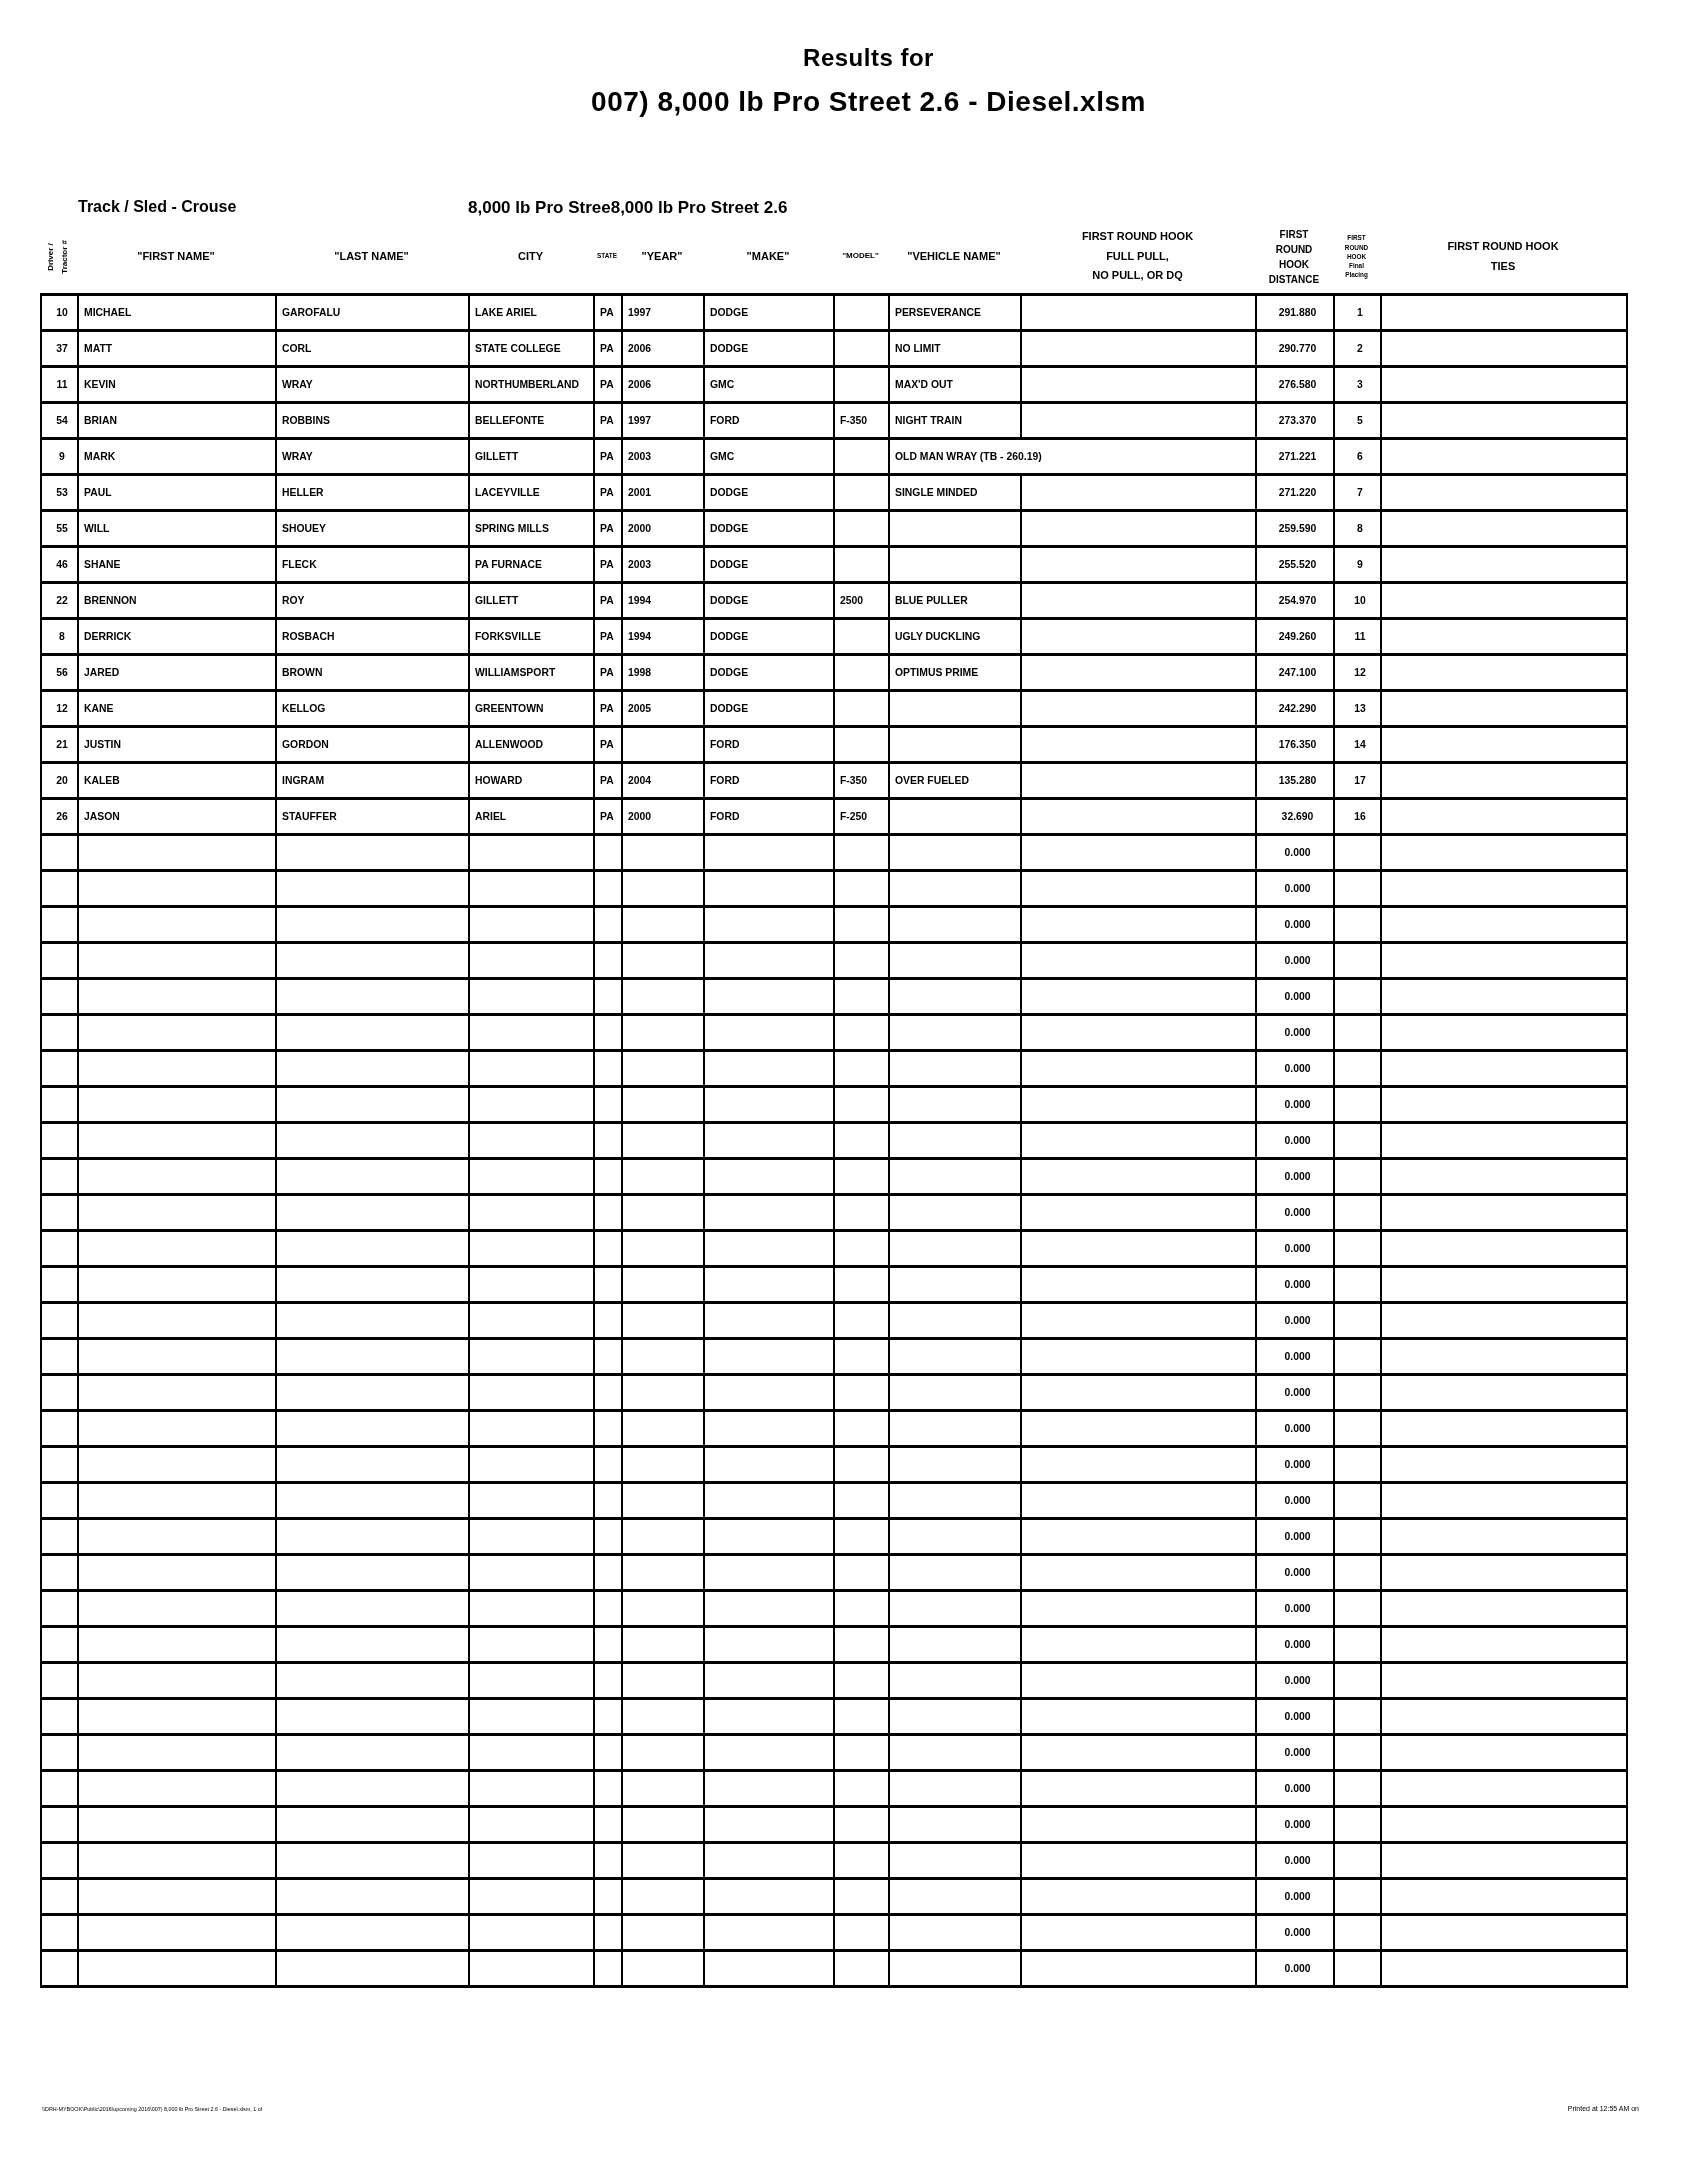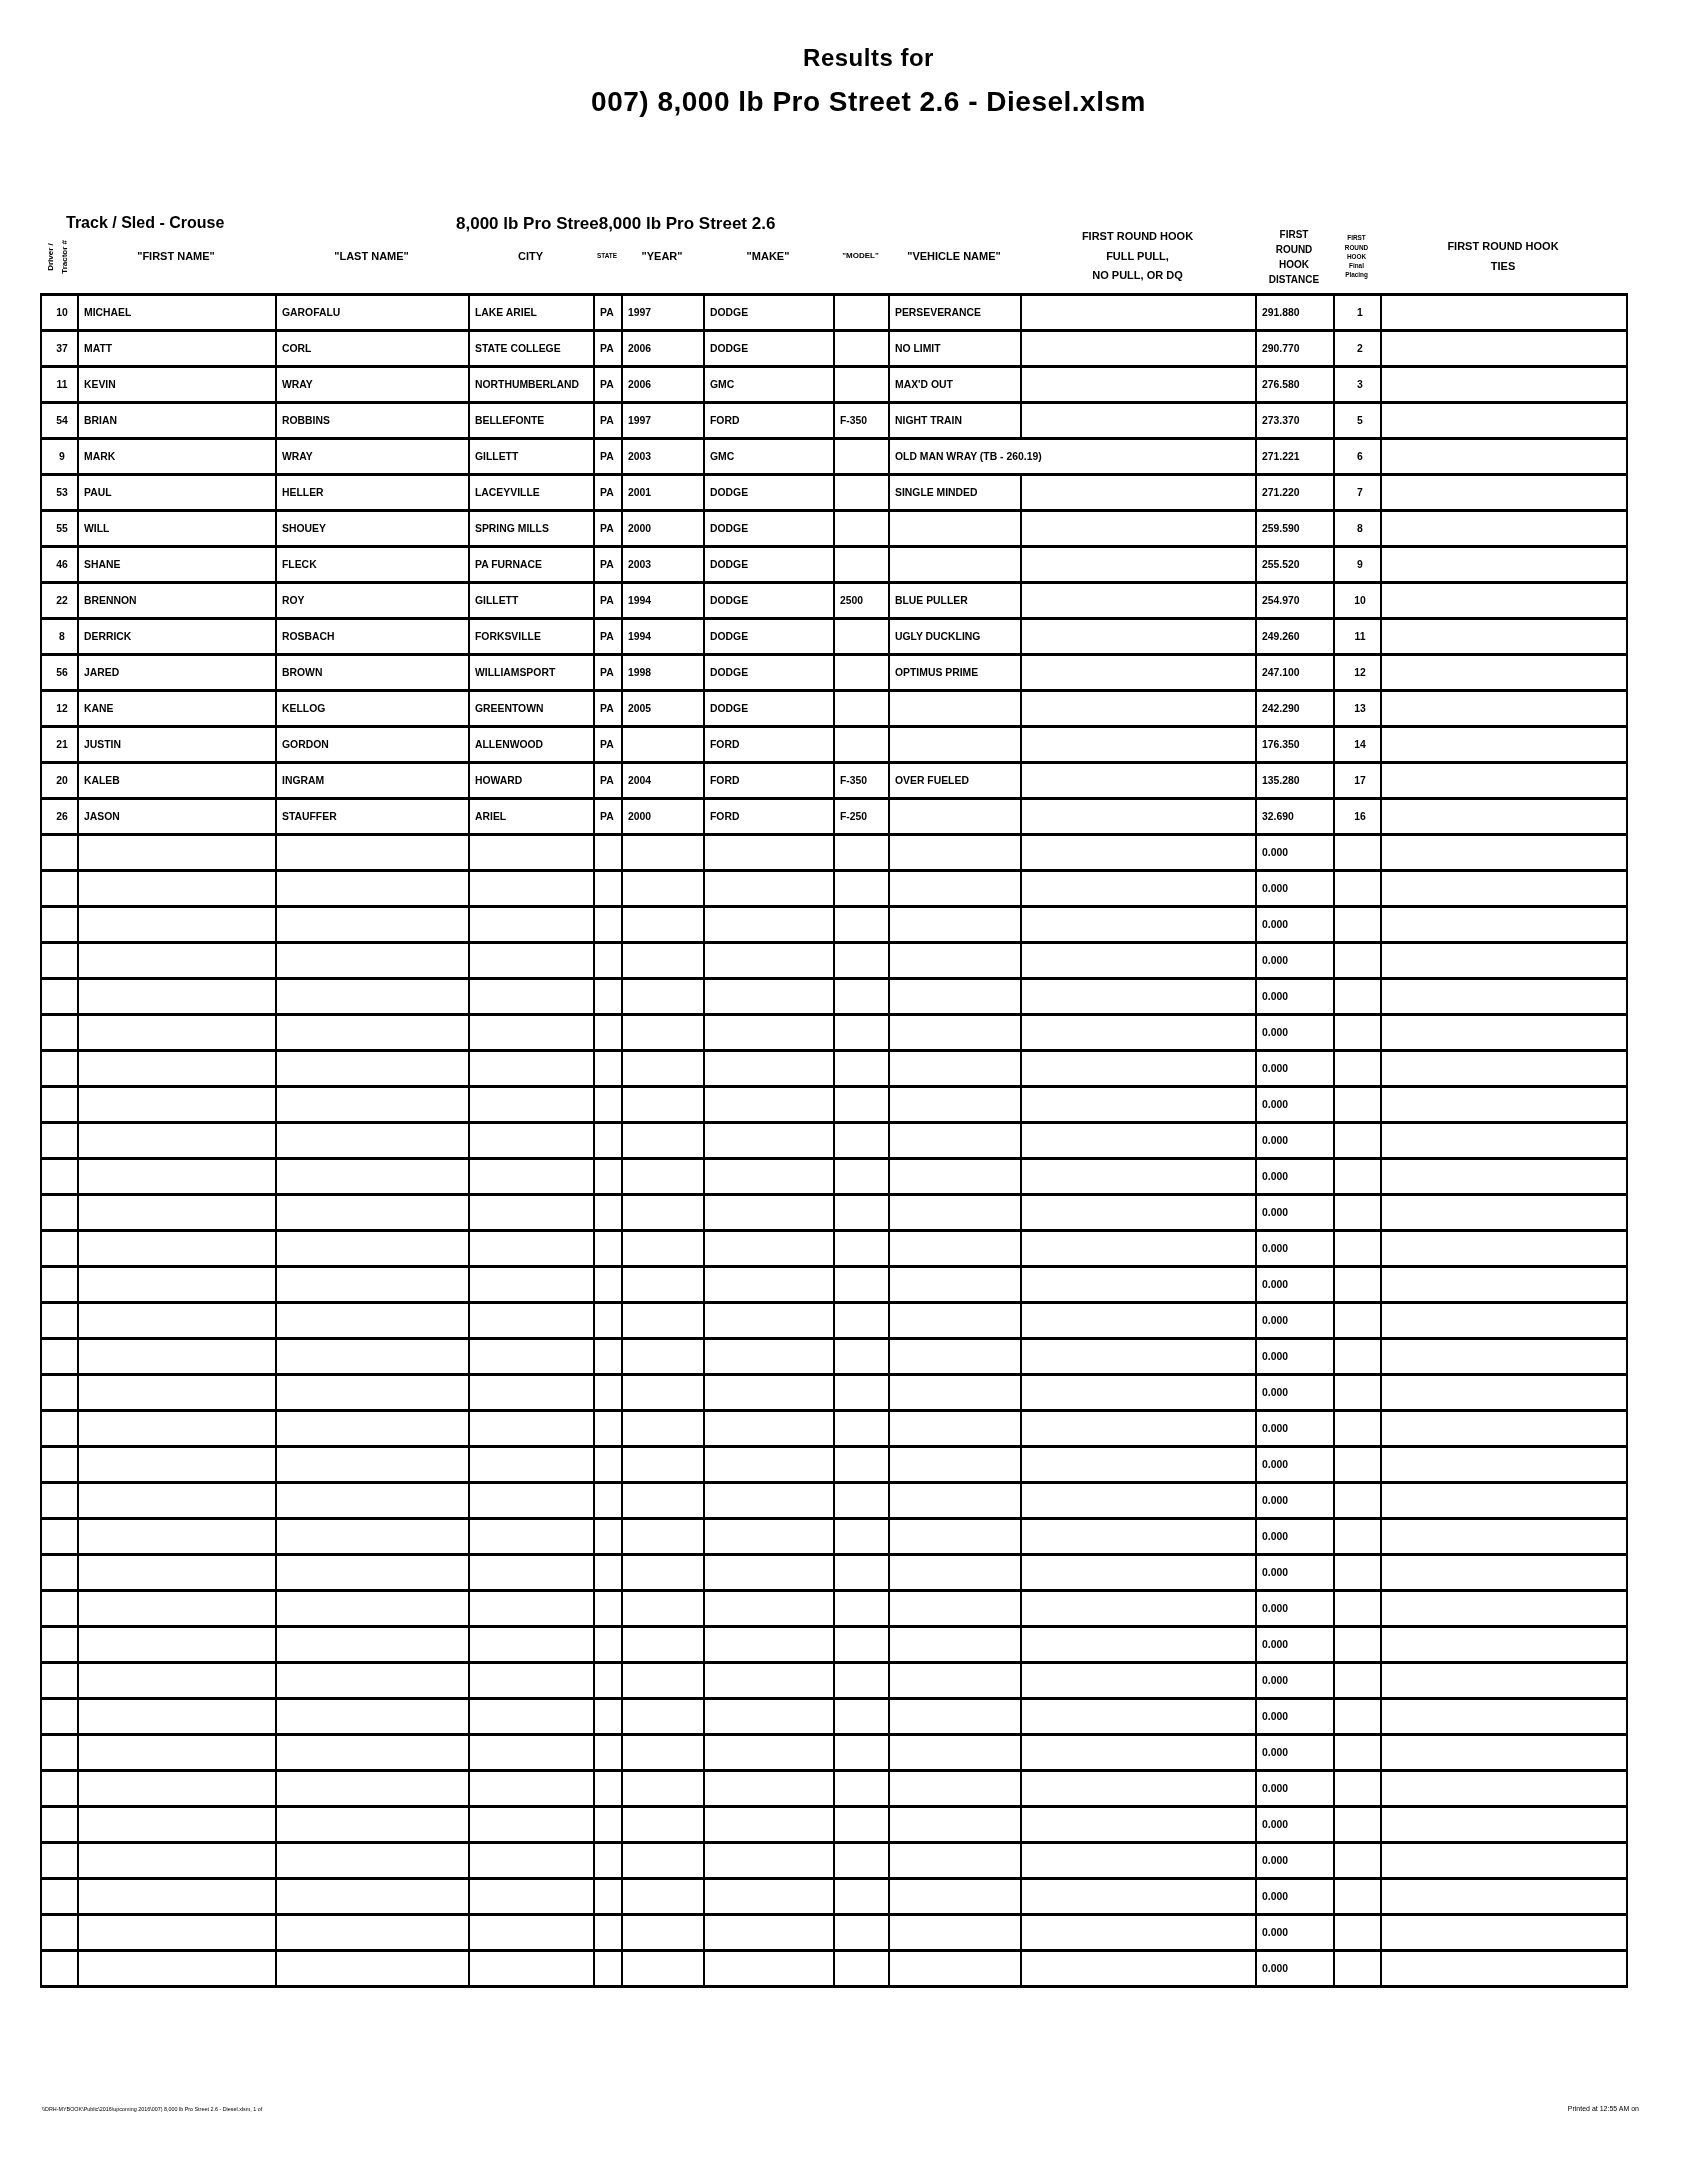--- a/index.html
+++ b/index.html
@@ -8,21 +8,21 @@
     font-family:"Liberation Sans", sans-serif; color:#000; font-weight:bold;
     overflow:hidden;
   }
 
   
   .title-block { position:absolute; top:44px; left:0; width:1683px; text-align:center;padding-left:27px; }
   .title-line1 { font-size:24px; letter-spacing:0.5px; }
   .title-line2 { font-size:28px; margin-top:14px; letter-spacing:0.5px; }
 
   
-  .meta-row { position:absolute; top:198px; left:24px; width:1584px; height:24px;margin-top:16px; }
+  .meta-row { position:absolute; top:198px; left:36px; width:1584px; height:24px; }
   .track-sled { position:absolute; left:42px; top:0; font-size:16px; white-space:nowrap; }
   .class-names { position:absolute; left:432px; top:0; width:378px; overflow:hidden;
                  display:flex; font-size:17px; white-space:nowrap; }
 
   
   .col-headers { position:absolute; top:220px; left:40px; width:1584px; height:73px; display:flex; }
   .hcell { flex:0 0 auto; height:100%; box-sizing:border-box;
            display:flex; align-items:center; justify-content:center;
            text-align:center; white-space:pre-line; font-size:11px; line-height:1.35; }
   .w0{width:37px}.w1{width:198px}.w2{width:193px}.w3{width:125px}.w4{width:28px}
@@ -40,21 +40,21 @@
   
   table.grid { position:absolute; top:293px; left:40px; width:1584px;
                border-collapse:collapse; table-layout:fixed; }
   table.grid td {
     border-left:2px solid #000; border-right:2px solid #000;
     border-top:3px solid #000;  border-bottom:3px solid #000;
     height:33px; padding:0 0 0 5px; font-size:10.4px; font-weight:bold;
     overflow:hidden; white-space:nowrap; box-sizing:content-box;
   }
   td.c-num     { text-align:center; padding:0; }
-  td.c-distance{ text-align:left;  padding:0 5px 0 0; }
+  td.c-distance{ text-align:center;  padding:0 5px 0 0; }
   td.c-placing { text-align:center; padding:0; }
   td.c-vehicle { overflow:visible; }
   td.c-vehicle span { white-space:nowrap; }
 
   
   .footer-left  { position:absolute; left:42px;  top:2106px; font-size:5.4px; font-weight:normal; white-space:nowrap; }
   .footer-right { position:absolute; right:44px; top:2105px; font-size:7px;   font-weight:normal; white-space:nowrap; }
 </style>
 </head>
 <body>

